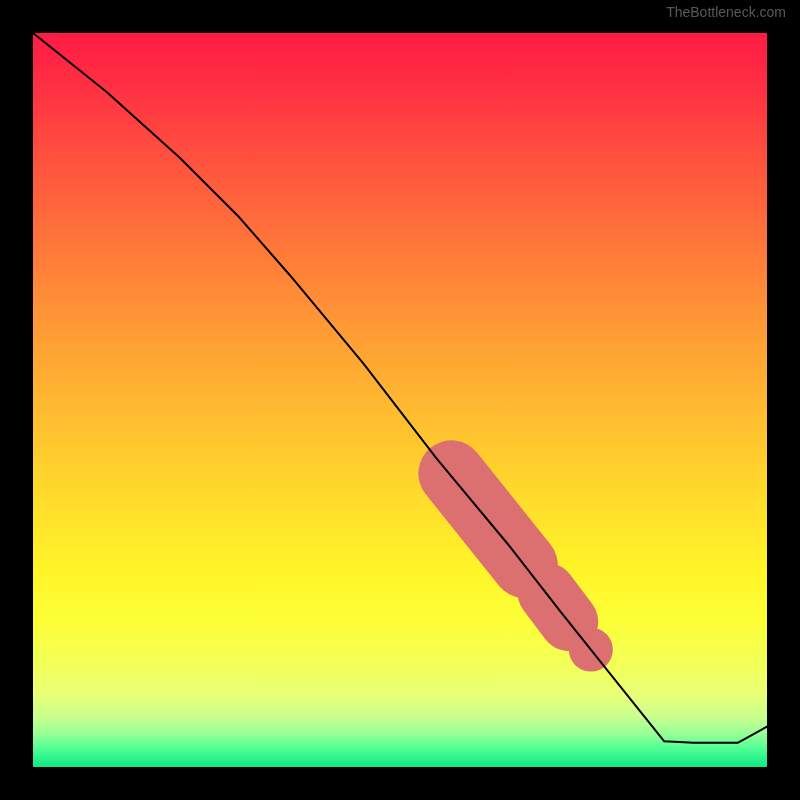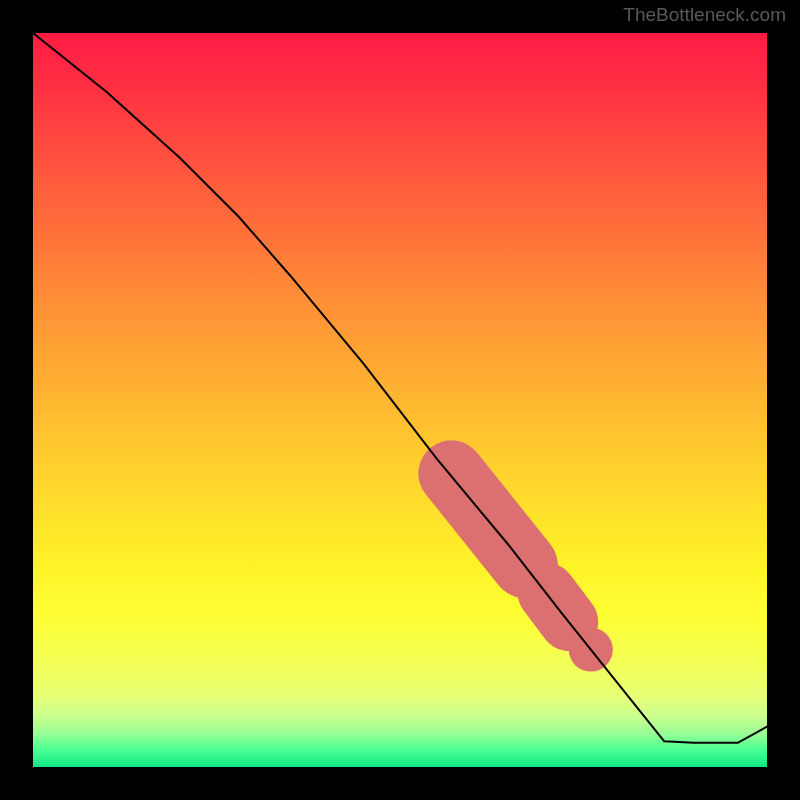--- a/index.html
+++ b/index.html
@@ -8,21 +8,21 @@
     position: relative;
     width: 800px;
     height: 800px;
     background: #000;
   }
   .watermark {
     position: absolute;
     top: 4px;
     right: 14px;
     font-family: Arial, Helvetica, sans-serif;
-    font-size: 19px;
+    font-size: 14px;
     font-weight: 500;
     color: #58595b;
     z-index: 10;
   }
   .plot {
     position: absolute;
     left: 33px;
     top: 33px;
     width: 734px;
     height: 734px;

